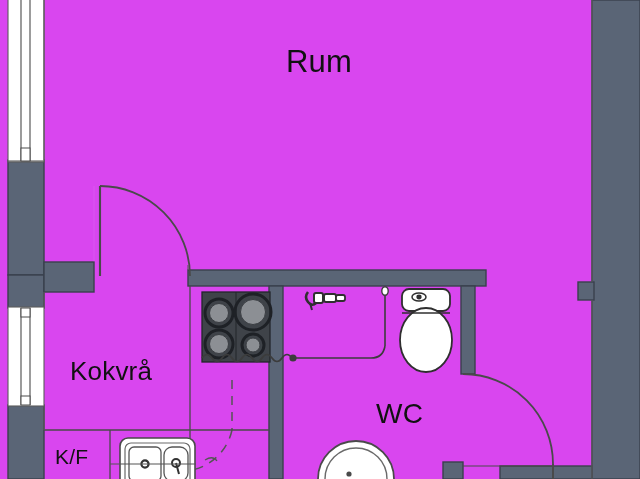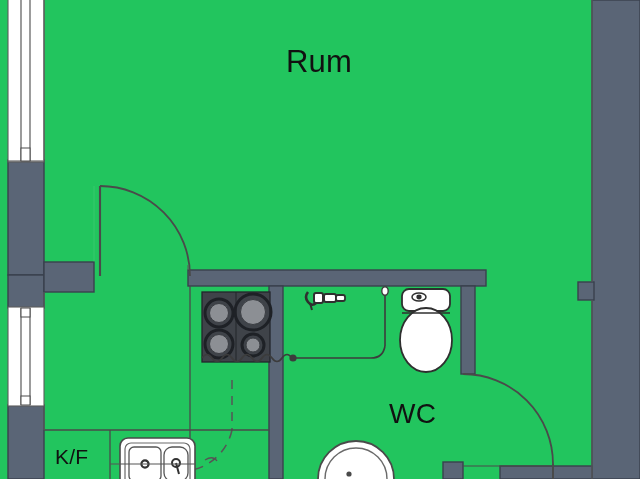--- a/index.html
+++ b/index.html
@@ -10,21 +10,21 @@
   body {
     width: 640px;
     height: 479px;
     overflow: hidden;
     font-family: "Liberation Sans", sans-serif;
   }
   #floorplan-root {
     position: relative;
     width: 640px;
     height: 479px;
-    background: #22c55e;
+    background: #d946ef;
   }
   #plan-svg {
     position: absolute;
     left: 0;
     top: 0;
     width: 640px;
     height: 479px;
     display: block;
   }
   .room-label {
@@ -40,21 +40,21 @@
     font-size: 31px;
     letter-spacing: 0.2px;
   }
   #label-kokvra {
     left: 70px;
     top: 356px;
     font-size: 26px;
     letter-spacing: 0.2px;
   }
   #label-wc {
-    left: 389px;
+    left: 376px;
     top: 398px;
     font-size: 28px;
     letter-spacing: 0.3px;
   }
   #label-kf {
     left: 55px;
     top: 445px;
     font-size: 21px;
     letter-spacing: 0.2px;
   }
@@ -209,18 +209,19 @@
       <line x1="44" y1="406" x2="44" y2="430" stroke="#5c5c5c" stroke-width="1.1"></line>
       <line x1="592" y1="0" x2="592" y2="282" stroke="#5c5c5c" stroke-width="1.1"></line>
       <line x1="592" y1="300" x2="592" y2="479" stroke="#5c5c5c" stroke-width="1.1"></line>
       <line x1="188" y1="265" x2="188" y2="270" stroke="#5c5c5c" stroke-width="1.1"></line>
       <line x1="94" y1="262" x2="94" y2="186" stroke="#ffffff" stroke-width="0.1"></line>
     </g>
   </svg>
 
   <div class="room-label" id="label-rum">Rum</div>
 
+  <div class="room-label" id="label-kokvra">Kokvrå</div>
 
   <div class="room-label" id="label-wc">WC</div>
 
   <div class="room-label" id="label-kf">K/F</div>
 
 </div>
 
 </body></html>

